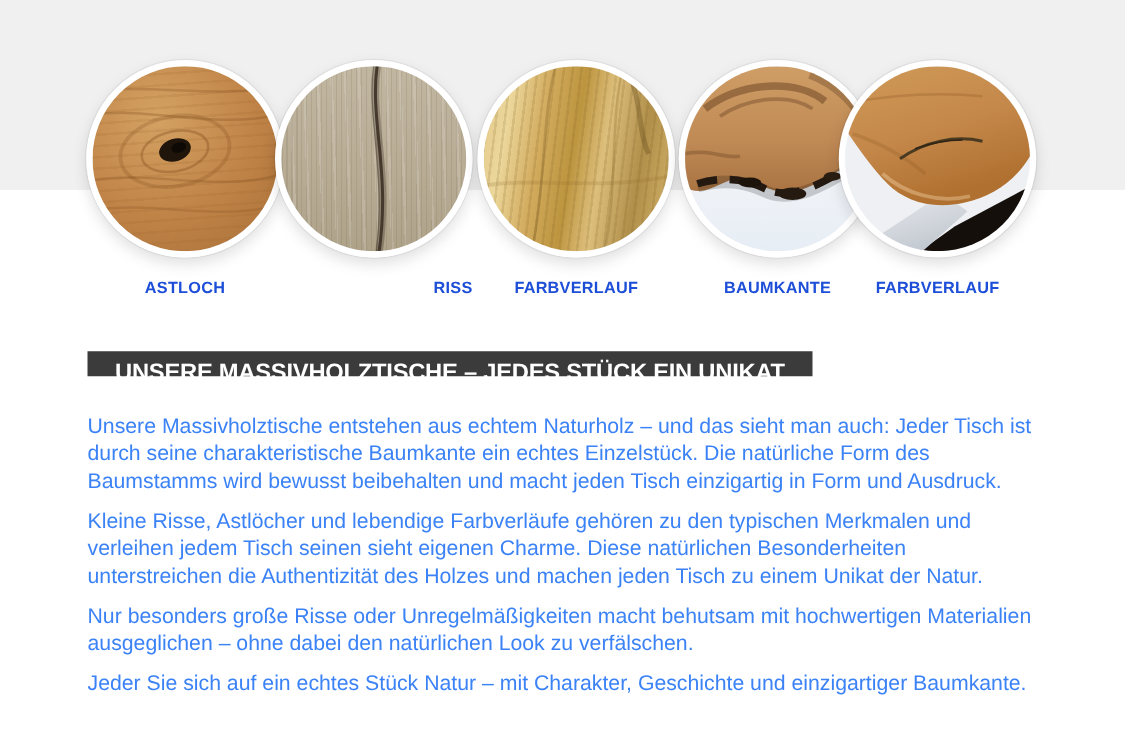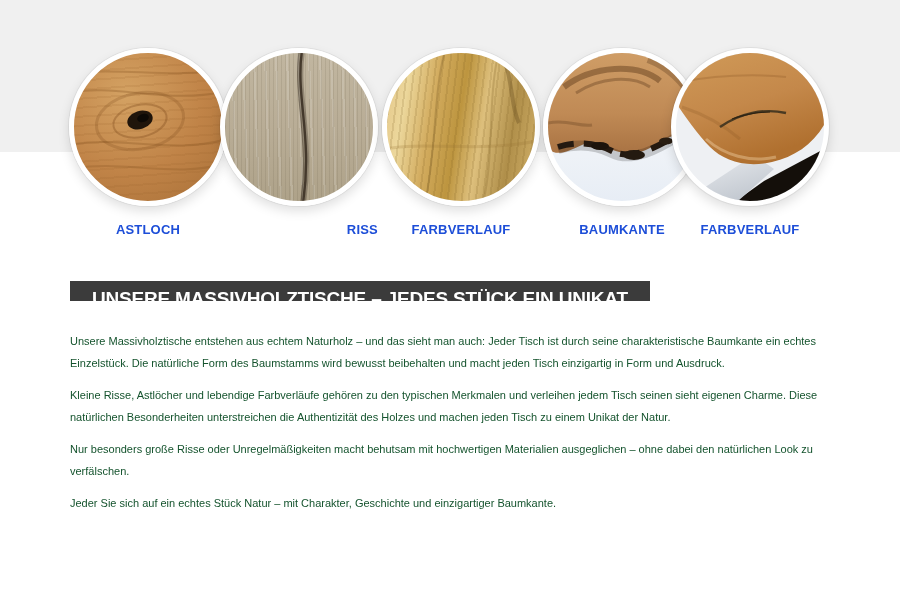--- a/index.html
+++ b/index.html
@@ -48,21 +48,21 @@
     letter-spacing:.2px; color:#1d4ed8;
   }
 
   .heading {
     position:absolute; left:70px; top:281px; height:20px; line-height:35px;
     background:#3b3b3b; color:#ffffff; font-size:19px; font-weight:bold;
     letter-spacing:-0.2px; padding:0 22px; white-space:nowrap; display:inline-block;
   }
 
   .copy { position:absolute; left:70px; top:330px; width:758px;
-          font-size:11px; line-height:22px; color:#14532d; }
+          font-size:17px; line-height:22px; color:#3b82f6; }
   .copy p { margin:0 0 10px 0; }
 </style>
 </head>
 <body>
 
 <div class="stage">
 
   <div class="band"></div>
 
   <div class="sample s1">

